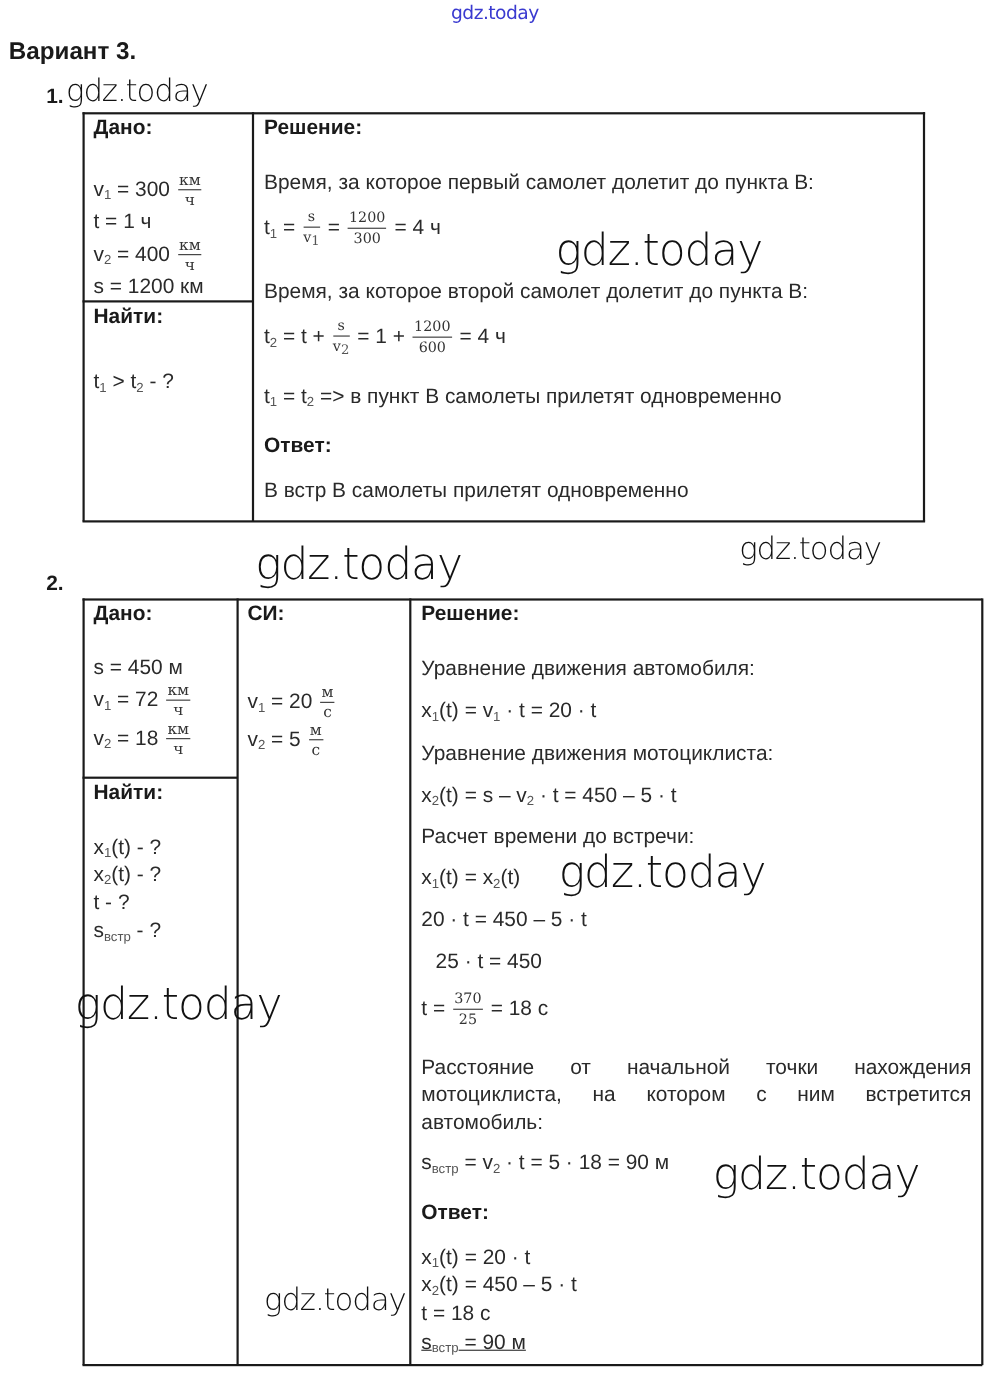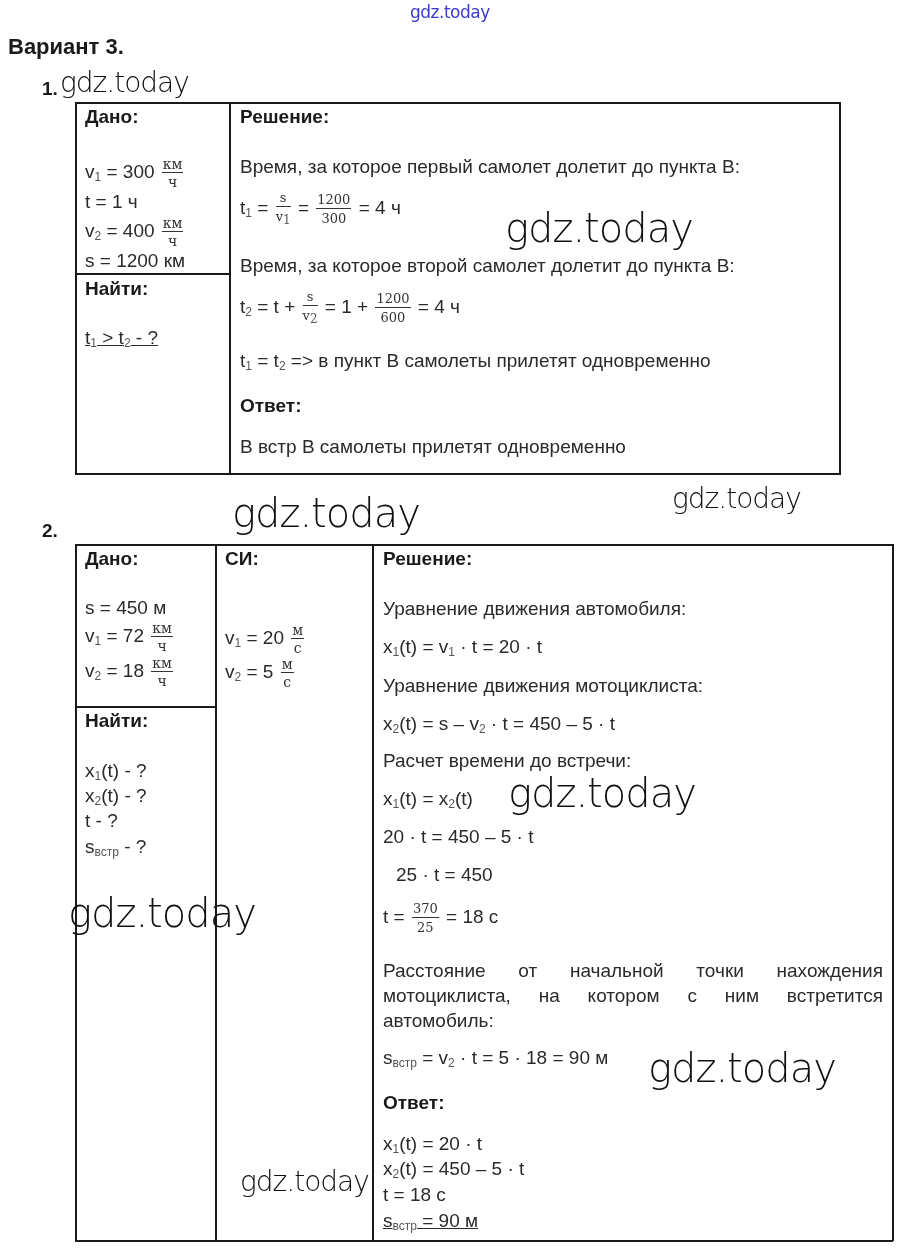--- a/index.html
+++ b/index.html
@@ -48,21 +48,21 @@
   <span class="frac sm"><span class="n">км</span><span class="d">ч</span></span>
 </div>
 <div class="t" style="left:85px;top:191px;">t = 1 ч</div>
 <div class="t" style="left:85px;top:216px;">
   <span>v</span><sub>2</sub><span> = 400</span>
   <span class="frac sm"><span class="n">км</span><span class="d">ч</span></span>
 </div>
 <div class="t" style="left:85px;top:250px;">s = 1200 км</div>
 
 <div class="t b" style="left:85px;top:278px;">Найти:</div>
-<div class="t" style="left:85px;top:327px;text-decoration:underline;">
+<div class="t" style="left:85px;top:337px;">
   <span>t</span><sub>1</sub><span> &gt; t</span><sub>2</sub><span> - ?</span>
 </div>
 
 <div class="t b" style="left:240px;top:106px;">Решение:</div>
 <div class="t" style="left:240px;top:156px;">Время, за которое первый самолет долетит до пункта В:</div>
 <div class="t" style="left:240px;top:191px;">
   <span>t</span><sub>1</sub><span> = </span>
   <span class="frac"><span class="n">s</span><span class="d"><span>v</span><sub>1</sub></span></span>
   <span> = </span>
   <span class="frac"><span class="n">1200</span><span class="d">300</span></span>

